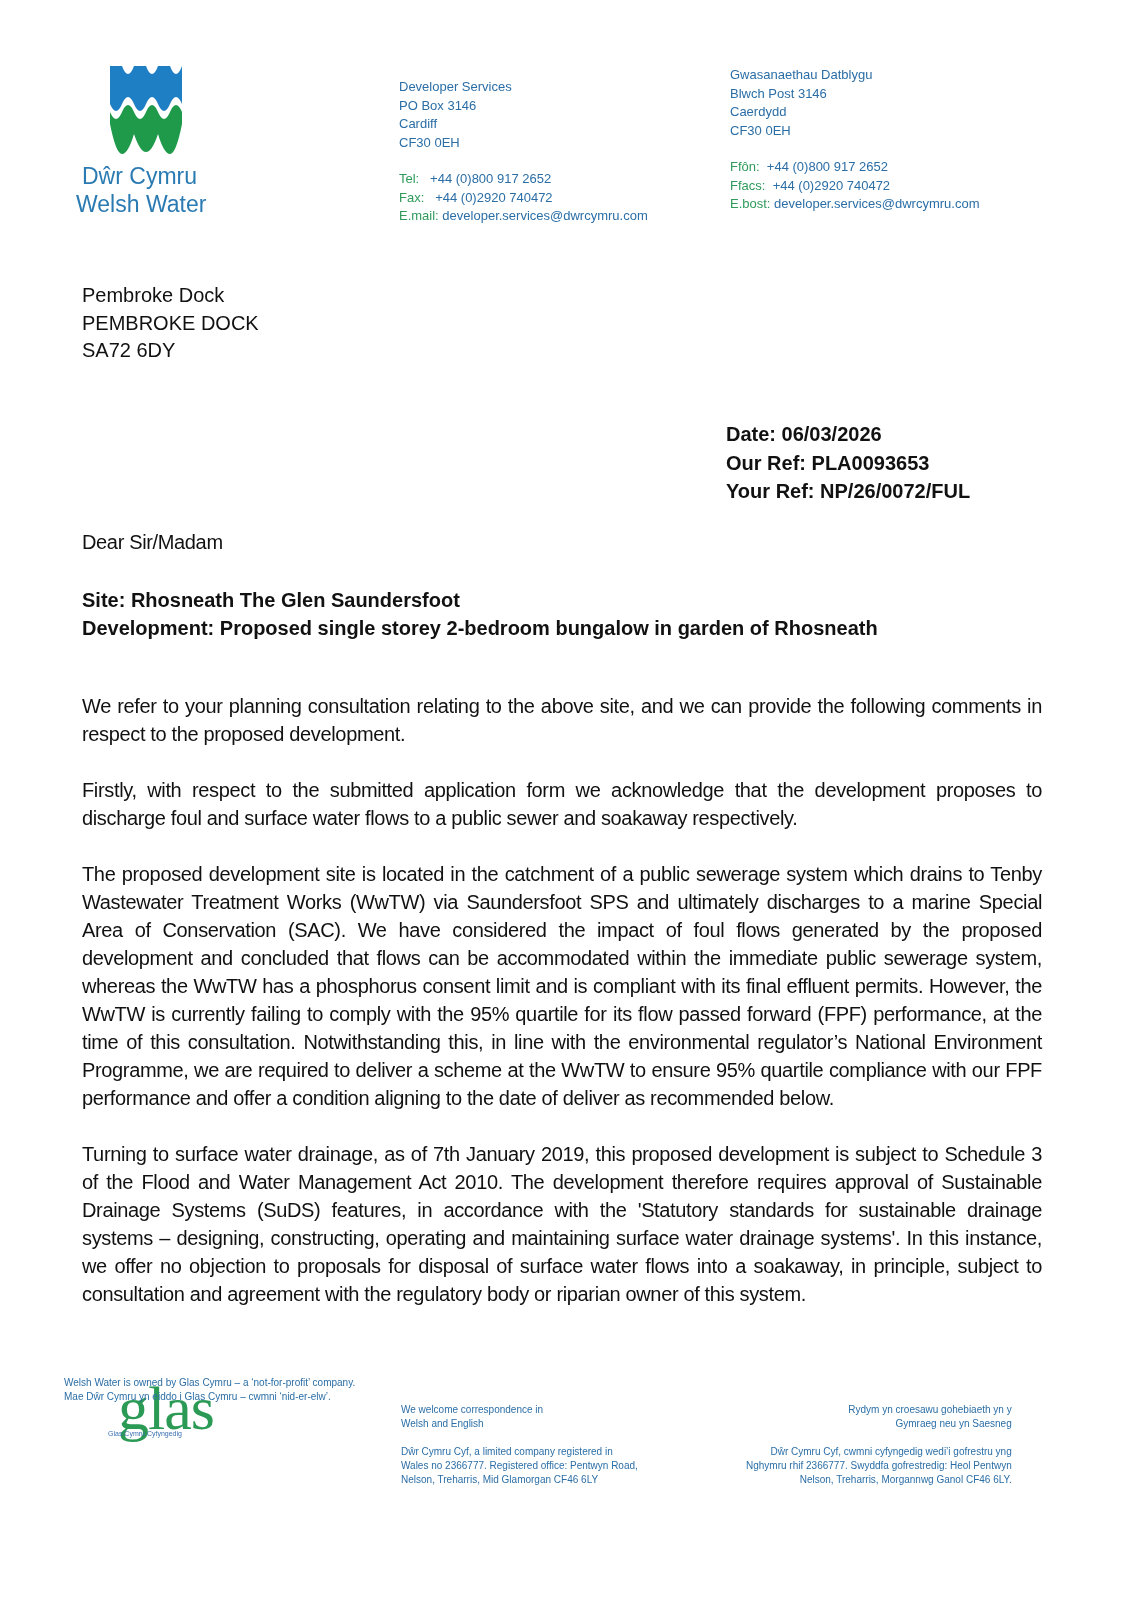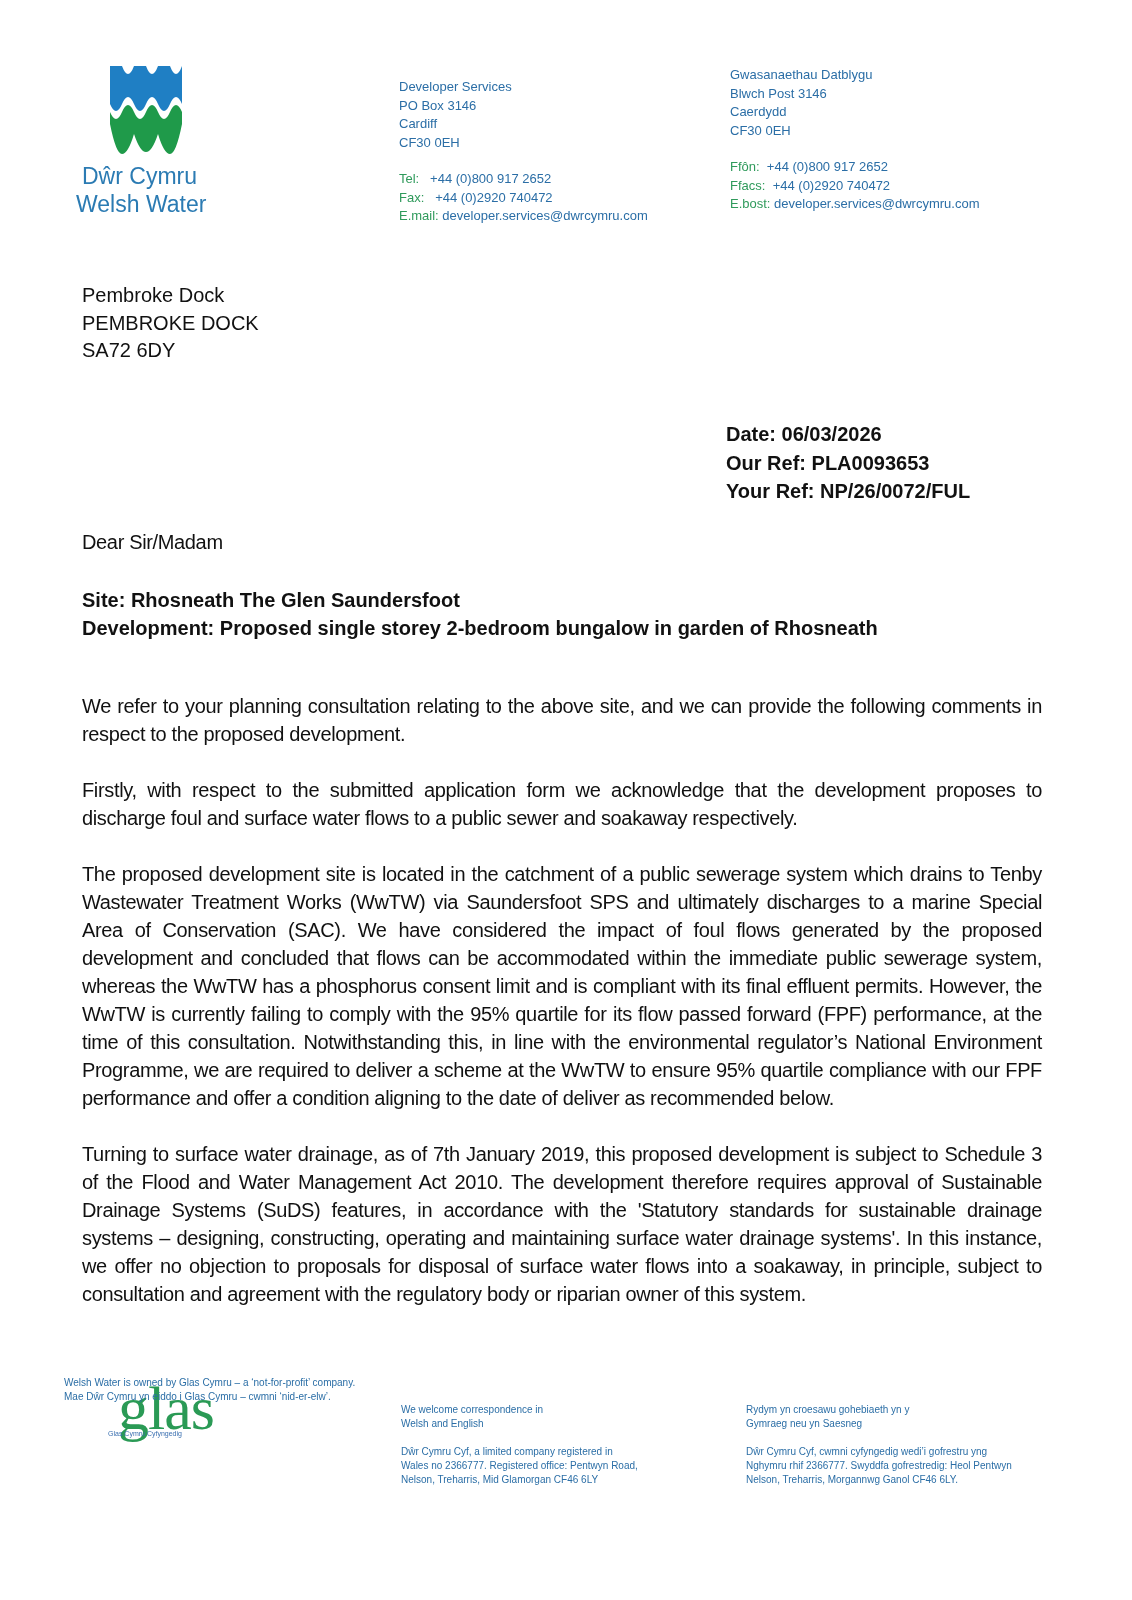--- a/index.html
+++ b/index.html
@@ -96,20 +96,20 @@
 
 <div class="abs foot" style="left:401px; top:1403px;">
   <div>We welcome correspondence in</div>
   <div>Welsh and English</div>
   <div style="height:14px;"></div>
   <div>Dŵr Cymru Cyf, a limited company registered in</div>
   <div>Wales no 2366777. Registered office: Pentwyn Road,</div>
   <div>Nelson, Treharris, Mid Glamorgan CF46 6LY</div>
 </div>
 
-<div class="abs foot" style="left:746px; top:1403px;">
+<div class="abs foot" style="left:746px; top:1403px;text-align:right;">
   <div>Rydym yn croesawu gohebiaeth yn y</div>
   <div>Gymraeg neu yn Saesneg</div>
   <div style="height:14px;"></div>
   <div>Dŵr Cymru Cyf, cwmni cyfyngedig wedi’i gofrestru yng</div>
   <div>Nghymru rhif 2366777. Swyddfa gofrestredig: Heol Pentwyn</div>
   <div>Nelson, Treharris, Morgannwg Ganol CF46 6LY.</div>
 </div>
 
 </body></html>

